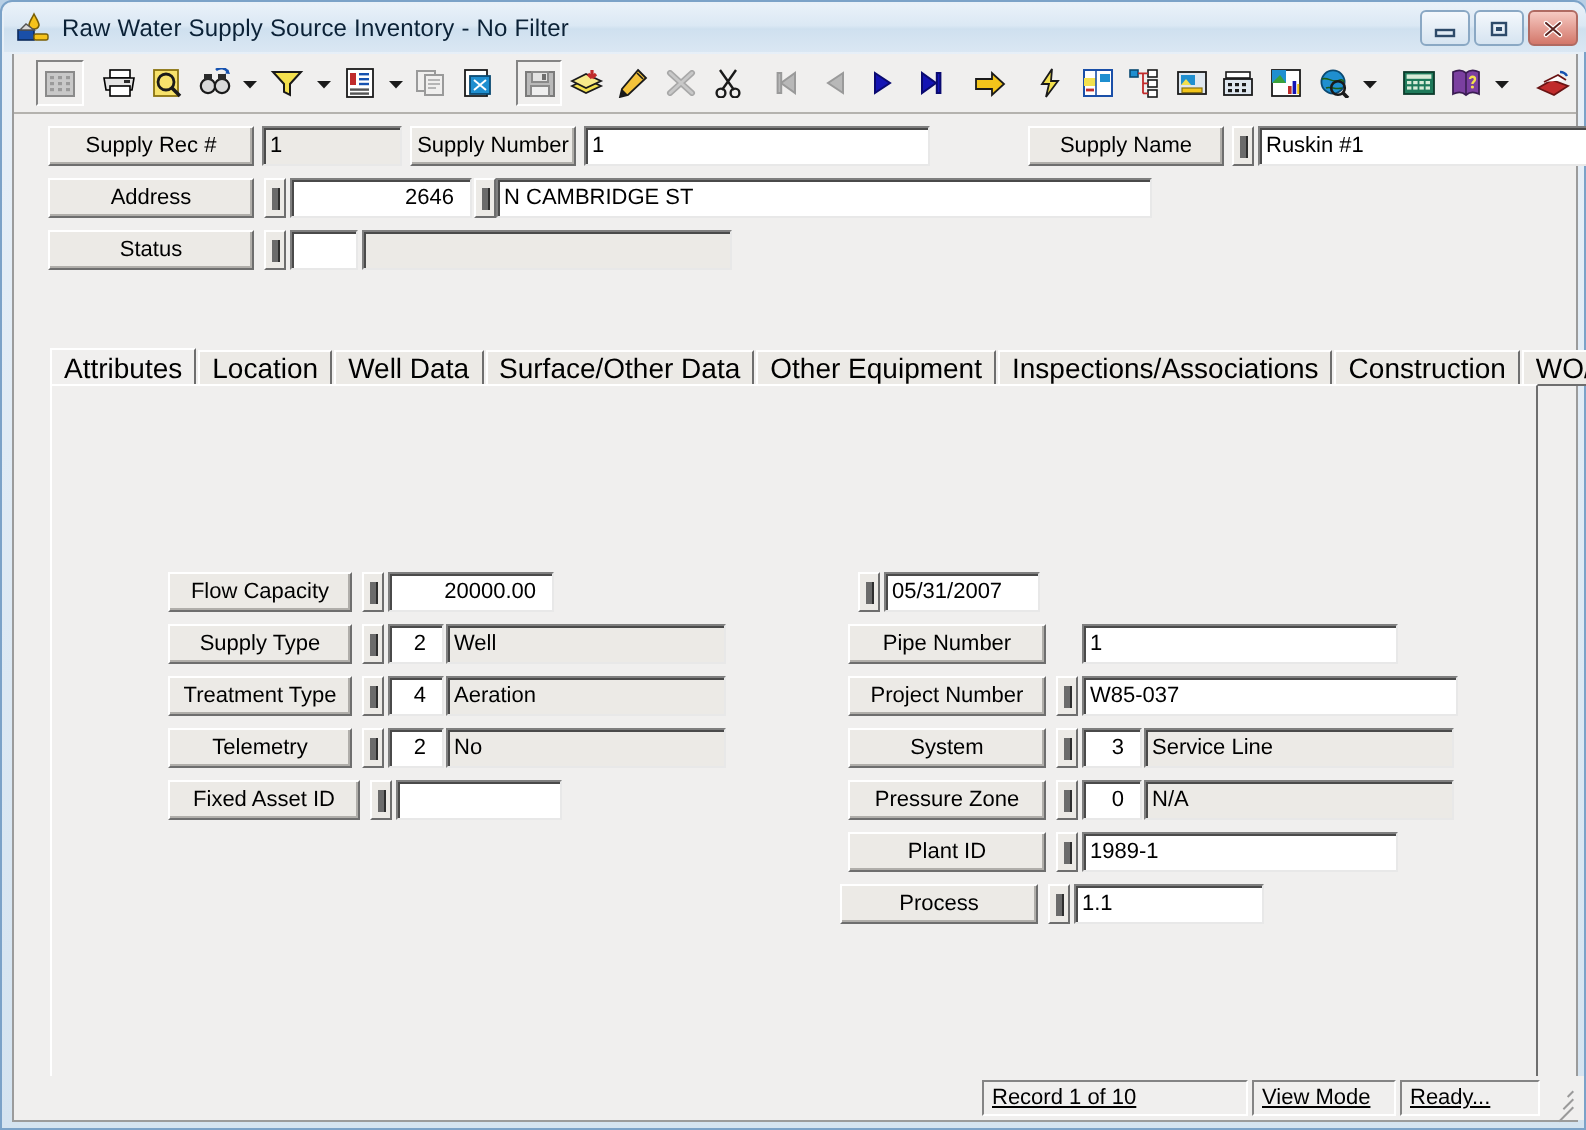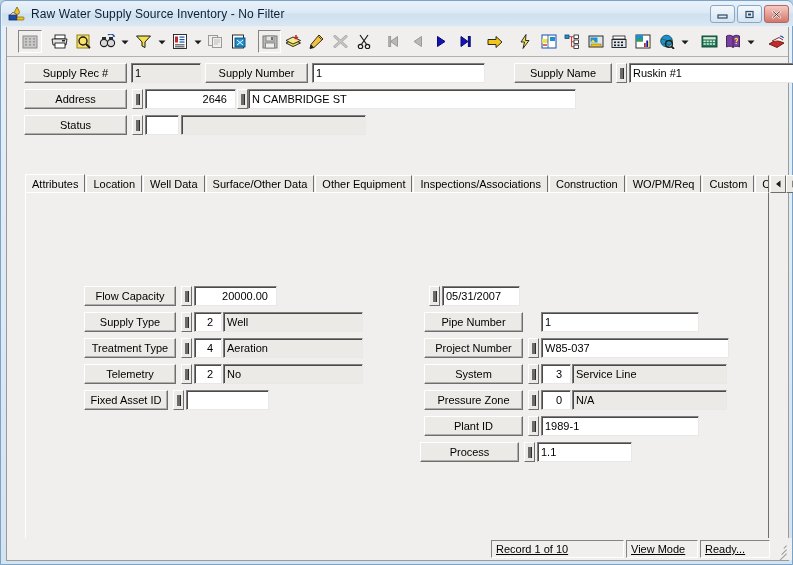--- a/index.html
+++ b/index.html
@@ -140,21 +140,21 @@
     display:flex;align-items:flex-end;
   }
   .tab{
     box-sizing:border-box;height:18px;
     padding:0 6px;
     background:#eceae6;
     border:1px solid;
     border-top-color:#ffffff;border-left-color:#ffffff;
     border-right-color:#6e6e6e;border-bottom-color:#6e6e6e;
     display:flex;align-items:center;
-    font-size:11px;color:#000;white-space:nowrap;
+    font-size:14px;color:#000;white-space:nowrap;
     margin-right:1px;
   }
   .tab.active{
     height:19px;
     background:#f0efee;
     border-bottom-color:#f0efee;
     font-weight:normal;
   }
   .tab-spin{
     margin-left:auto;display:flex;height:18px;
@@ -507,21 +507,21 @@
       </span>
     </div>
 
     <div class="hdr">
 
       <div class="row" style="left:17px;top:6px;">
         <span class="lbl-btn" style="width:103px;">Supply Rec #</span>
         <span class="fld ro" style="width:70px;margin-left:4px;">1</span>
       </div>
       <div class="row" style="left:198px;top:6px;">
-        <span class="lbl-btn" style="width:103px;">Supply Number</span>
+        <span class="lbl-btn" style="width:83px;">Supply Number</span>
         <span class="fld" style="width:173px;margin-left:4px;">1</span>
       </div>
       <div class="row" style="left:479px;top:6px;">
         <span class="lbl-btn" style="width:98px;margin-left:28px;">Supply Name</span>
         <span class="sel-btn" style="margin-left:4px;">
             <i></i>
           </span>
         <span class="fld" style="width:178px;margin-left:2px;">Ruskin #1</span>
       </div>
 
@@ -599,21 +599,21 @@
       </div>
       <div class="row" style="left:58px;top:171px;">
         <span class="lbl-btn" style="width:92px;">Telemetry</span>
         <span class="sel-btn" style="margin-left:5px;">
             <i></i>
           </span>
         <span class="fld num" style="width:28px;margin-left:2px;">2</span>
         <span class="fld ro" style="width:140px;margin-left:1px;">No</span>
       </div>
       <div class="row" style="left:58px;top:197px;">
-        <span class="lbl-btn" style="width:84px;">Fixed Asset ID</span>
+        <span class="lbl-btn" style="width:96px;">Fixed Asset ID</span>
         <span class="sel-btn" style="margin-left:5px;">
             <i></i>
           </span>
         <span class="fld" style="width:83px;margin-left:2px;"></span>
       </div>
 
       <div class="row" style="left:398px;top:93px;">
         <span class="sel-btn" style="margin-left:5px;">
             <i></i>
           </span>

